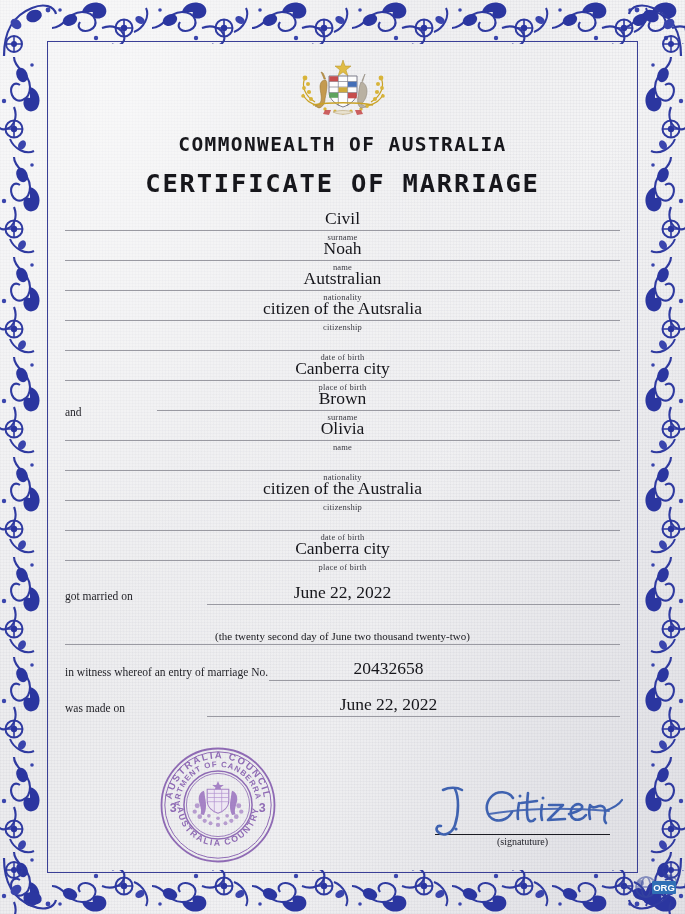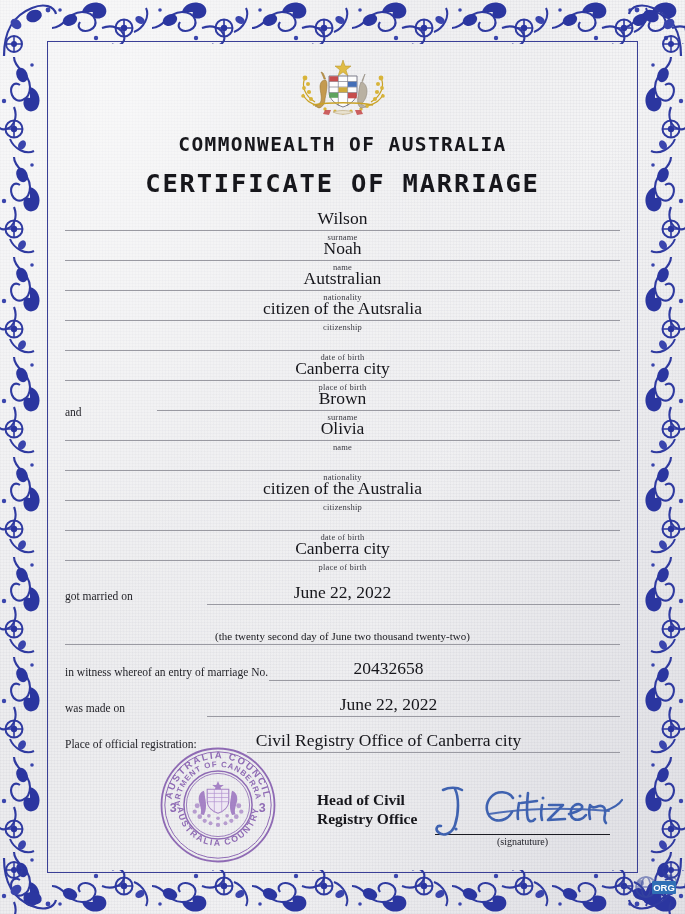--- a/index.html
+++ b/index.html
@@ -409,21 +409,21 @@
       </svg>
     </div>
 
     <div class="heading h-common">COMMONWEALTH OF AUSTRALIA</div>
     <div class="heading h-title">CERTIFICATE OF MARRIAGE</div>
 
     <div class="fields">
 
       <div class="field-row cap-row">
         <div class="field-line"></div>
-        <div class="field-value">Wilson</div>
+        <div class="field-value">Civil</div>
         <div class="field-caption">surname</div>
       </div>
 
       <div class="field-row cap-row">
         <div class="field-line"></div>
         <div class="field-value">Noah</div>
         <div class="field-caption">name</div>
       </div>
 
       <div class="field-row cap-row">
@@ -500,25 +500,20 @@
         <div class="field-line indent3"></div>
         <div class="field-value shift">20432658</div>
       </div>
 
       <div class="field-row" style="height:36px">
         <div class="field-prefix">was made on</div>
         <div class="field-line indent2"></div>
         <div class="field-value shift">June 22, 2022</div>
       </div>
 
-      <div class="field-row" style="height:36px">
-        <div class="field-prefix">Place of official registration:</div>
-        <div class="field-line indent4"></div>
-        <div class="field-value shift">Civil Registry Office of Canberra city</div>
-      </div>
 
     </div>
 
     <div class="seal">
       <svg viewBox="0 0 142 142">
         <defs>
           <path id="arcOuterTop" d="M 15 71 A 56 56 0 0 1 127 71" fill="none"></path>
           <path id="arcInnerTop" d="M 25 71 A 46 46 0 0 1 117 71" fill="none"></path>
           <path id="arcBottom" d="M 22 71 A 49 49 0 0 0 120 71" fill="none"></path>
         </defs>
@@ -569,24 +564,20 @@
             <circle cx="96" cy="72" r="3"></circle>
             <circle cx="60" cy="84" r="2.2"></circle>
               <circle cx="82" cy="84" r="2.2"></circle>
             <circle cx="71" cy="87" r="2.2"></circle>
           </g>
         </g>
       </svg>
     </div>
 
     <div class="sig-block">
-      <div class="sig-label">
-        <span>Head of Civil</span><br>
-        <span>Registry Office</span>
-      </div>
       <div class="sig-line"></div>
       <div class="sig-ink">
         <svg viewBox="0 0 200 60">
           <g fill="none" stroke="#3f62b0" stroke-width="2.6" stroke-linecap="round" stroke-linejoin="round">
 
             <path d="M26 8 C 30 16, 30 32, 26 44 C 23 53, 14 56, 9 51 C 6 48, 8 44, 12 45"></path>
             <path d="M14 9 C 20 6, 28 6, 33 9"></path>
             <circle cx="27" cy="48" r="1.6" fill="#3f62b0" stroke="none"></circle>
 
             <path d="M84 17 C 80 10, 68 9, 62 16 C 55 24, 57 36, 66 39 C 73 41, 80 37, 83 31"></path>

